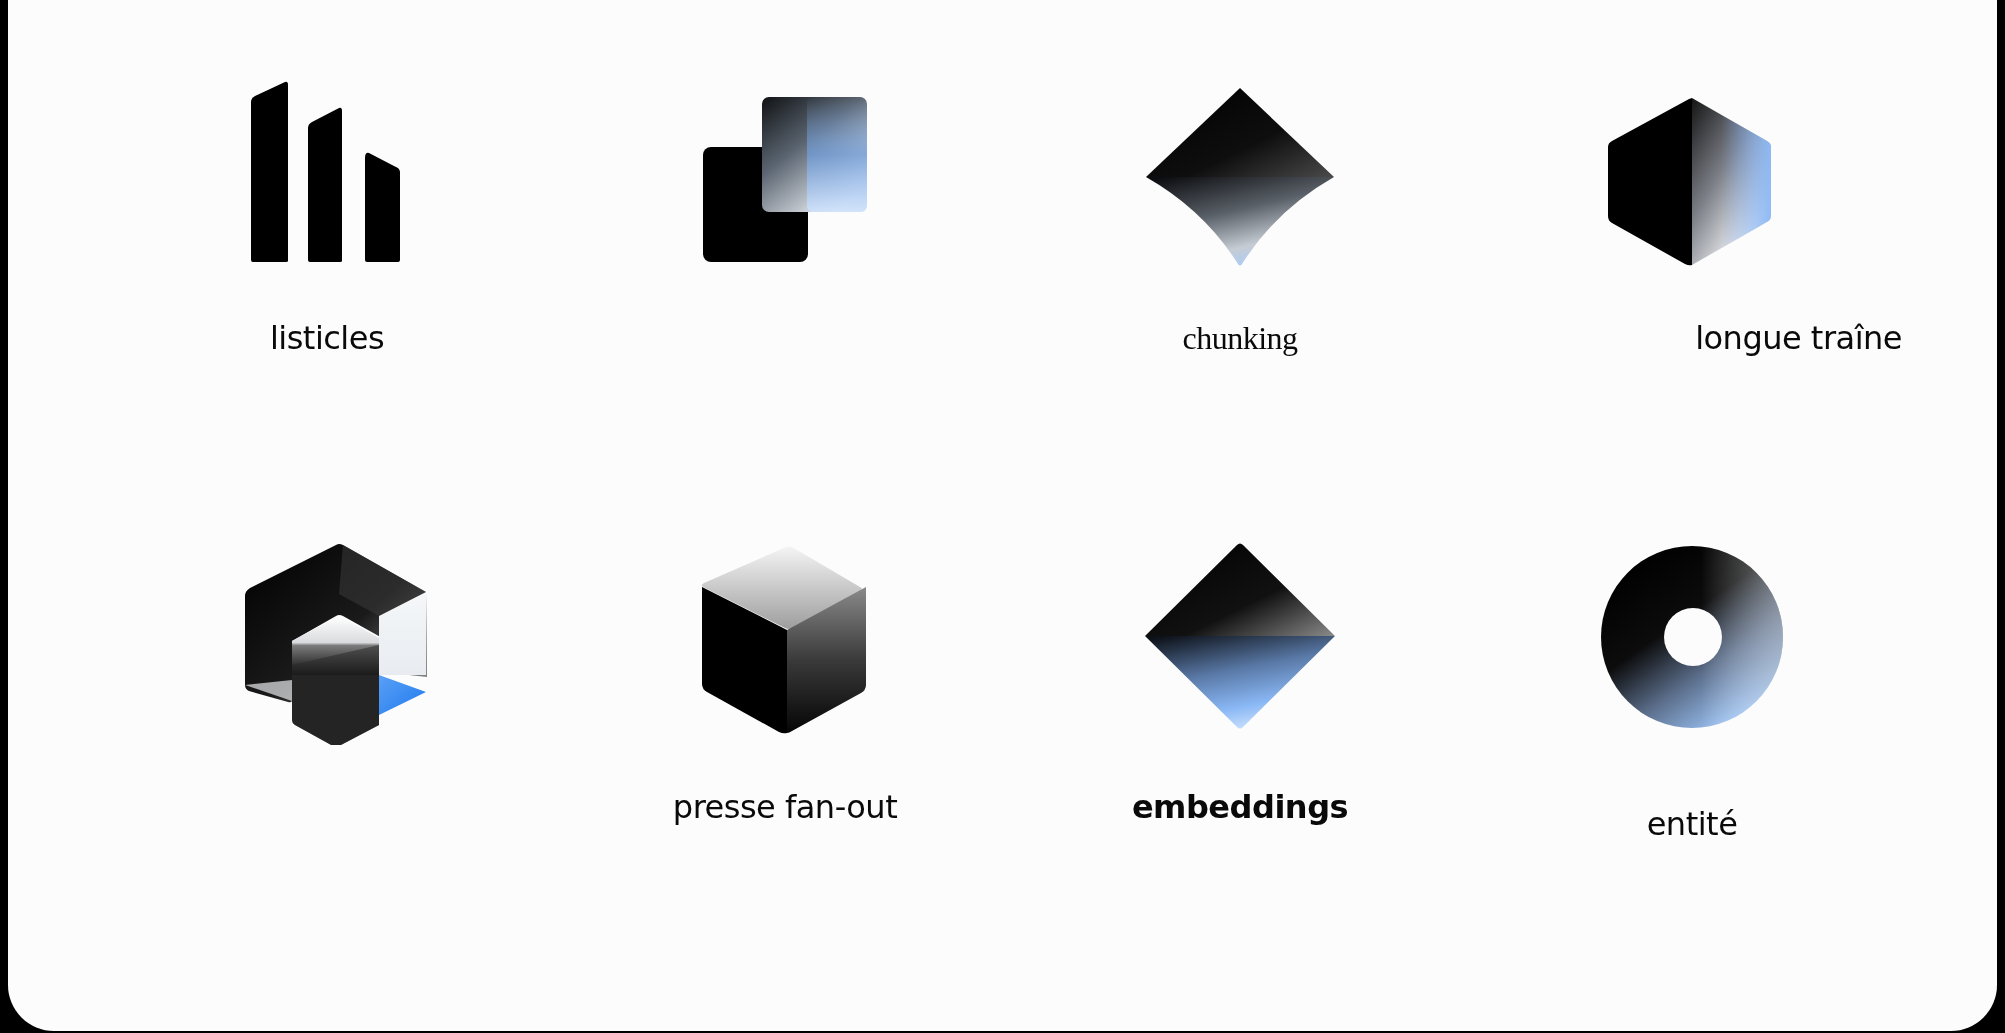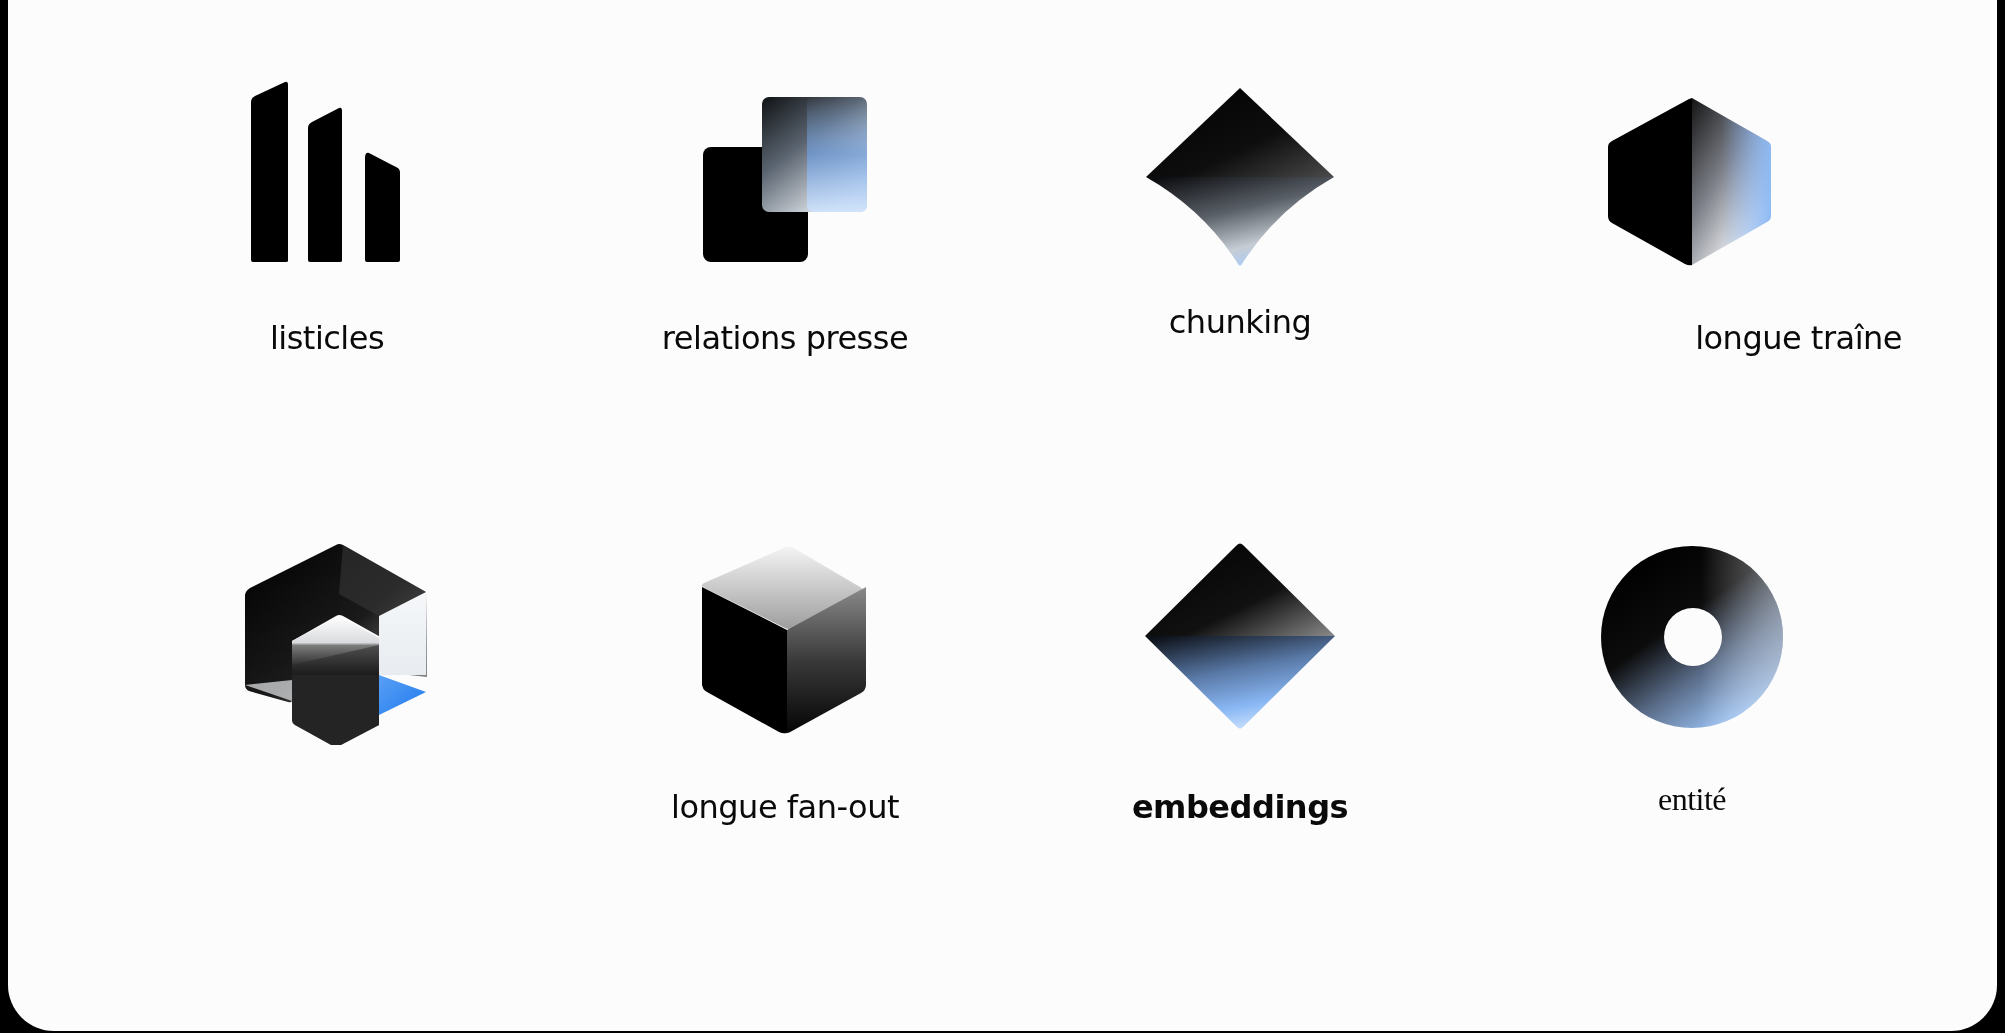--- a/index.html
+++ b/index.html
@@ -75,42 +75,41 @@
           <linearGradient id="rp-blue" x1="0" y1="0" x2="0" y2="1">
             <stop offset="0" stop-color="#8ab8f5" stop-opacity="0"></stop>
             <stop offset="0.5" stop-color="#6f9fe0" stop-opacity="0.7"></stop>
             <stop offset="1" stop-color="#cfe2fb" stop-opacity="0.9"></stop>
           </linearGradient>
         </defs>
         <rect x="128" y="87" width="105" height="115" rx="8" fill="#000"></rect>
         <rect x="187" y="37" width="105" height="115" rx="7" fill="url(#rp-grad)"></rect>
         <rect x="232" y="37" width="60" height="115" rx="6" fill="url(#rp-blue)"></rect>
       </svg>
-      <div class="label" style="top:262px;">relations presse</div>
     </div>
 
     <div class="tile" style="left:1022px; top:60px;">
       <svg width="420" height="220" viewBox="0 0 420 220">
         <defs>
           <linearGradient id="ch-top" x1="0" y1="0" x2="1" y2="1">
             <stop offset="0" stop-color="#000"></stop>
             <stop offset="0.6" stop-color="#0e0e0e"></stop>
             <stop offset="1" stop-color="#4a4a4a"></stop>
           </linearGradient>
           <linearGradient id="ch-bot" x1="0.1" y1="0" x2="0.6" y2="1">
             <stop offset="0" stop-color="#0c0d10"></stop>
             <stop offset="0.45" stop-color="#5a6068"></stop>
             <stop offset="0.8" stop-color="#c6ccd3"></stop>
             <stop offset="1" stop-color="#a9ccfa"></stop>
           </linearGradient>
         </defs>
         <path d="M210,28 L304,117 L116,117 Z" fill="url(#ch-top)"></path>
         <path d="M116,117 L304,117 Q246,150 212,204 Q210,207 208,204 Q174,150 116,117 Z" fill="url(#ch-bot)"></path>
       </svg>
-      <div class="label" style="top:246px;">chunking</div>
+      <div class="label" style="top:262px;font-family:Liberation Serif, serif;">chunking</div>
     </div>
 
     <div class="tile" style="left:1474px; top:60px;">
       <svg width="420" height="220" viewBox="0 0 420 220">
         <defs>
           <linearGradient id="lt-right" x1="0" y1="0" x2="0.8" y2="1">
             <stop offset="0" stop-color="#141414"></stop>
             <stop offset="0.45" stop-color="#7d8088"></stop>
             <stop offset="0.85" stop-color="#f4f6f9"></stop>
             <stop offset="1" stop-color="#ffffff"></stop>
@@ -178,21 +177,21 @@
           <linearGradient id="qf-right" x1="0" y1="0" x2="0" y2="1">
             <stop offset="0" stop-color="#8a8a8a"></stop>
             <stop offset="0.5" stop-color="#3a3a3a"></stop>
             <stop offset="1" stop-color="#050505"></stop>
           </linearGradient>
         </defs>
         <path d="M211,32 Q214,31 217,32 L285,72 Q289,74 285,76 L218,113 Q214,115 210,113 L128,72 Q125,70 129,68 Z" fill="url(#qf-top)"></path>
         <path d="M127,72 L212,115 L212,218 Q208,219 204,217 L132,177 Q127,174 127,169 Z" fill="#000"></path>
         <path d="M212,115 L291,72 L291,170 Q291,175 286,178 L217,216 Q214,218 212,218 Z" fill="url(#qf-right)"></path>
       </svg>
-      <div class="label" style="top:276px;">longue fan-out</div>
+      <div class="label" style="top:276px;">presse fan-out</div>
     </div>
 
     <div class="tile" style="left:1022px; top:515px;">
       <svg width="420" height="230" viewBox="0 0 420 230">
         <defs>
           <linearGradient id="em-top" x1="0" y1="0" x2="1" y2="1">
             <stop offset="0" stop-color="#000"></stop>
             <stop offset="0.6" stop-color="#111"></stop>
             <stop offset="1" stop-color="#8a8a8a"></stop>
           </linearGradient>
@@ -225,17 +224,17 @@
           <mask id="en-mask">
             <rect x="0" y="0" width="420" height="230" fill="#fff"></rect>
             <circle cx="211" cy="122" r="29" fill="#000"></circle>
           </mask>
         </defs>
         <g mask="url(#en-mask)">
           <circle cx="210" cy="122" r="91" fill="url(#en-grad)"></circle>
           <circle cx="210" cy="122" r="91" fill="url(#en-grad2)"></circle>
         </g>
       </svg>
-      <div class="label" style="top:268px;font-family:Liberation Serif, serif;">entité</div>
+      <div class="label" style="top:293px;">entité</div>
     </div>
 
   </div>
 </div>
 
 </body></html>

